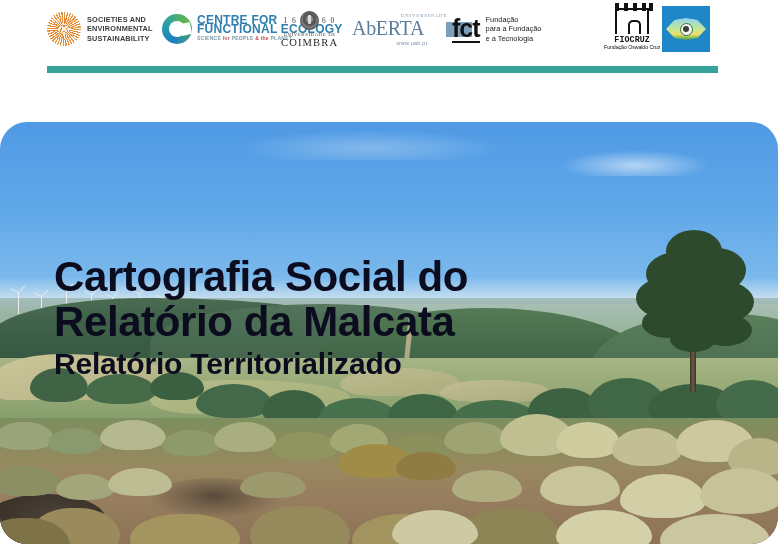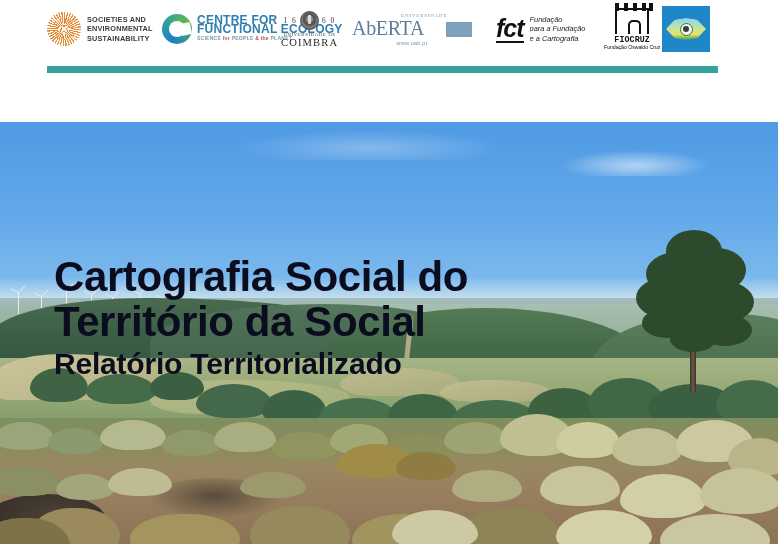--- a/index.html
+++ b/index.html
@@ -74,21 +74,21 @@
 
   
   .uab { left:352px; flex-direction:column; justify-content:center; }
   .uab-row{ display:flex; align-items:flex-end; gap:22px; }
   .uab-sup{ font-family:"Liberation Serif", serif; font-size:4.8px; color:#7e93a8; letter-spacing:.9px; margin-left:24px; }
   .uab-main{ font-family:"Liberation Serif", serif; font-size:20px; line-height:21px; color:#5c7d9c; letter-spacing:-.3px; }
   .uab-chip{ width:26px; height:15px; background:#7fa0bb; margin-bottom:2px; }
   .uab-url{ font-size:5.4px; color:#7e93a8; text-align:center; margin-top:1px; letter-spacing:.3px; }
 
   
-  .fct { left:496px;font-style:italic; }
+  .fct { left:452px; }
   .fct-mark{
     font-family:"Liberation Sans", sans-serif; font-size:25px; font-weight:bold;
     color:#111; letter-spacing:-1px; line-height:24px;
     border-bottom:2.4px solid #111; padding-bottom:1px;
   }
   .fct-txt{
     margin-left:6px; font-size:7.4px; line-height:9.6px; color:#1b1b1b;
     white-space:nowrap; width:62px; overflow:hidden;
   }
 
@@ -137,20 +137,21 @@
   .teal-rule{
     position:absolute; left:47px; top:66px; width:671px; height:7px;
     background:#36a39a;
   }
 
   
   .photo{
     position:absolute; left:0; top:122px; width:778px; height:422px;
     overflow:hidden;
     background:linear-gradient(180deg,#4f9ae4 0%,#62a9e9 22%,#86c0ee 44%,#b4d8f2 60%,#cfe4ee 68%);
+    border-radius:27px;
   }
 
   
   .haze{
     position:absolute; left:0; top:155px; width:778px; height:45px;
     background:linear-gradient(180deg,rgba(205,226,238,0) 0%,#cfe3ee 55%,#c3dbe8 100%);
   }
   
   .cloud{
     position:absolute; left:560px; top:28px; width:150px; height:26px;
@@ -336,21 +337,21 @@
         <span class="uab-chip"></span>
       </div>
       <div class="uab-url">www.uab.pt</div>
     </div>
 
     <div class="logo fct">
       <div class="fct-mark">fct</div>
       <div class="fct-txt">
         <div>Fundação</div>
         <div>para a Fundação</div>
-        <div>e a Cartografia</div>
+        <div>e a Tecnologia</div>
       </div>
     </div>
 
     <div class="logo fio">
       <div class="fio-mark"></div>
       <div class="fio-n">FIOCRUZ</div>
       <div class="fio-s">Fundação Oswaldo Cruz</div>
     </div>
 
     <div class="logo eye">
@@ -457,18 +458,18 @@
     <div class="grass" style="left:250px;top:384px;width:100px;height:42px;background:#968a5c;"></div>
     <div class="grass" style="left:352px;top:392px;width:110px;height:38px;background:#a2945f;"></div>
     <div class="grass" style="left:460px;top:386px;width:100px;height:42px;background:#8e8556;"></div>
     <div class="bush" style="left:392px;top:388px;width:86px;height:40px;background:#cdc9a2;"></div>
     <div class="bush" style="left:556px;top:388px;width:96px;height:44px;background:#d4d0a8;"></div>
     <div class="bush" style="left:660px;top:392px;width:110px;height:44px;background:#cac6a0;"></div>
     <div class="grass" style="left:-20px;top:396px;width:90px;height:40px;background:#7e7248;"></div>
 
     <div class="title-block">
       <div class="t1">Cartografia Social do</div>
-      <div class="t2">Território da Social</div>
+      <div class="t2">Relatório da Malcata</div>
       <div class="t3">Relatório Territorializado</div>
     </div>
   </div>
 
 </div>
 
 </body></html>

